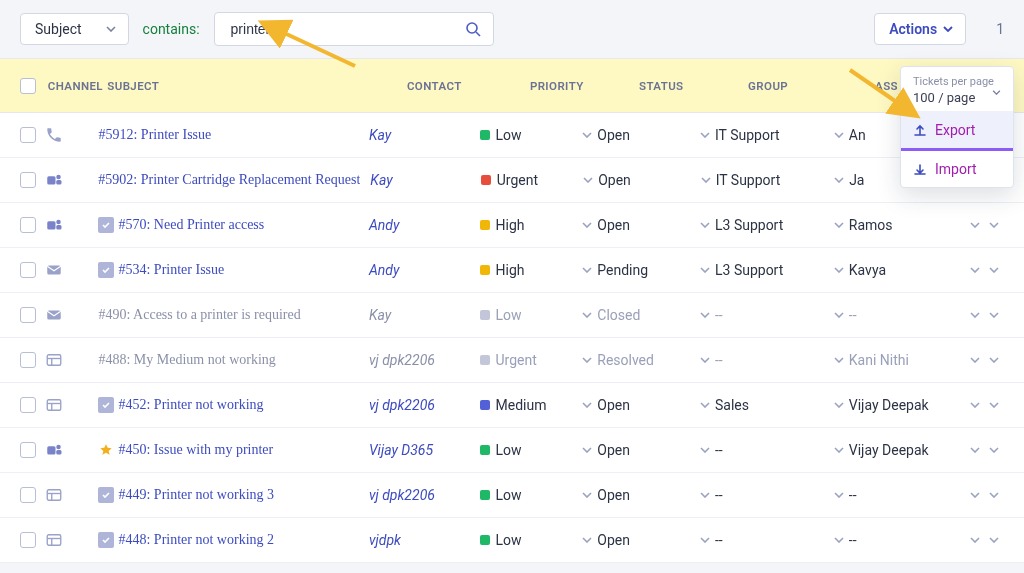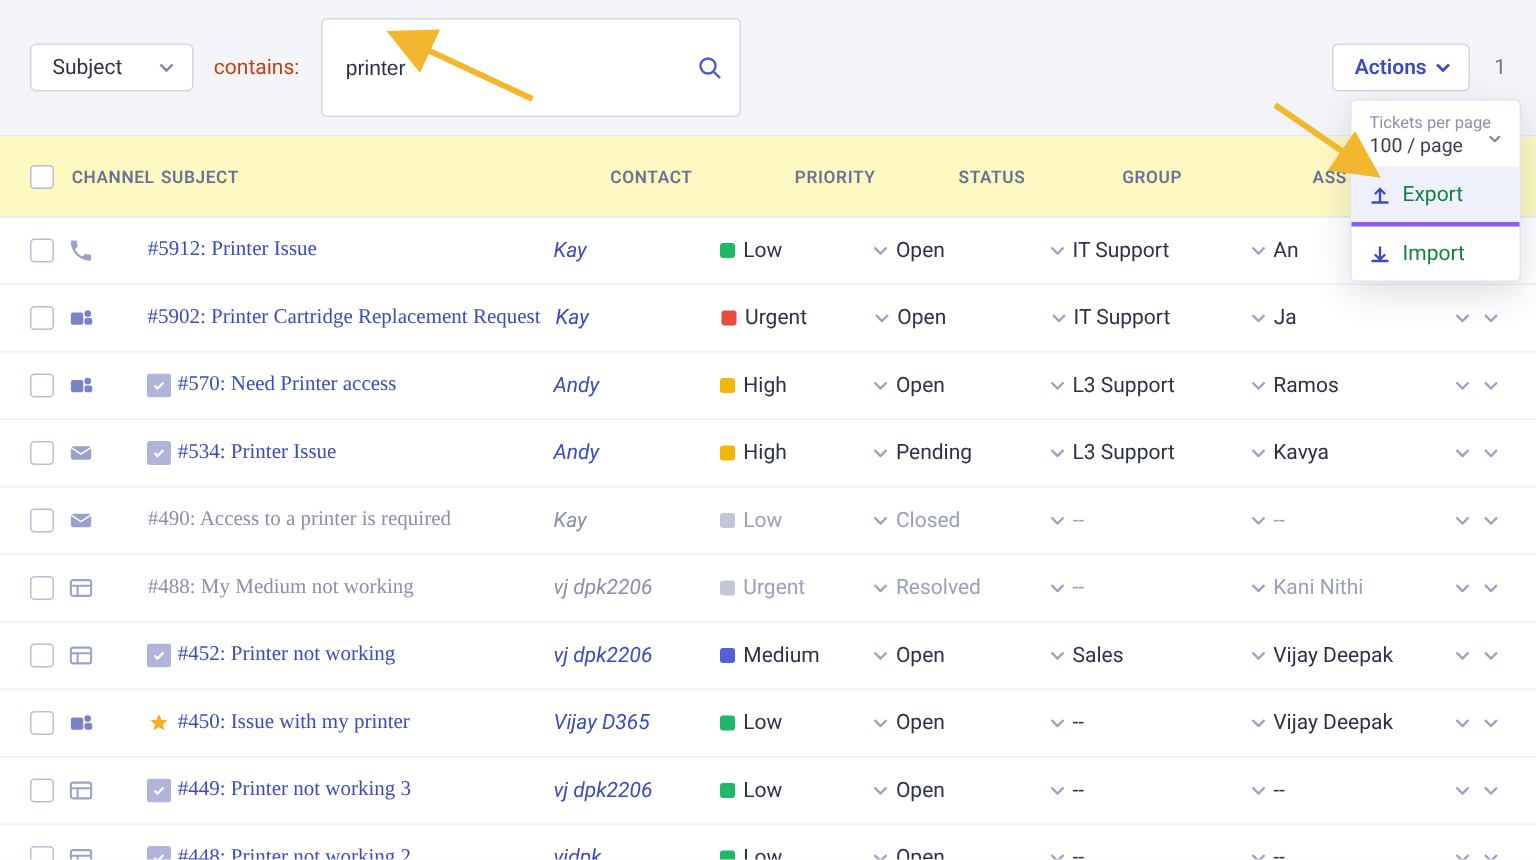--- a/index.html
+++ b/index.html
@@ -26,45 +26,45 @@
     border: 1px solid #d3d7e3;
     border-radius: 4px;
     padding: 7px 12px 7px 14px;
     display: flex;
     align-items: center;
     gap: 24px;
     cursor: pointer;
   }
   .select-field span { font-weight: 400; color: #2c3345; }
   .select-field svg { flex-shrink: 0; }
-  .contains-label { color: #c2410c; padding: 0 4px; }
+  .contains-label { color: #15803d; padding: 0 4px; }
   .search-wrap {
     background: #fff;
     border: 1px solid #d3d7e3;
     border-radius: 4px;
     display: flex;
     align-items: center;
-    padding: 16px 12px;
+    padding: 0 12px;
     width: 280px;
   }
   .search-wrap input {
     border: none;
     outline: none;
     padding: 8px 4px;
     font-size: 14px;
     flex: 1;
     color: #2c3345;
   }
   .search-icon-btn { color: #4c5bc9; display: flex; align-items: center; cursor: pointer; }
 
   .actions-area {
     margin-left: auto;
     display: flex;
     align-items: center;
-    gap: 16px;
+    gap: 30px;
   }
   .actions-btn {
     background: #fff;
     border: 1px solid #d3d7e3;
     border-radius: 4px;
     padding: 7px 12px 7px 14px;
     display: flex;
     align-items: center;
     gap: 6px;
     color: #3c4bbf;
@@ -139,21 +139,21 @@
     padding: 8px 12px 6px;
     border-bottom: 1px solid #eef1f8;
   }
   .popup-head .tiny { font-size: 11px; color: #8a90a8; }
   .popup-head .sel { display: flex; align-items: flex-start; justify-content: space-between; font-size: 13px; color: #3a3f55; margin-top: 2px; cursor: pointer; }
   .popup-item {
     display: flex;
     align-items: center;
     gap: 8px;
     padding: 10px 12px;
-    color: #15803d;
+    color: #a21caf;
     cursor: pointer;
   }
   .popup-item.hl { background: #eef1fb; }
   .popup-item svg { flex-shrink: 0; }
   .popup-item + .popup-item { border-top: 3px solid #8b5cf6; }
 
   
   .arrow {
     position: absolute;
     pointer-events: none;

